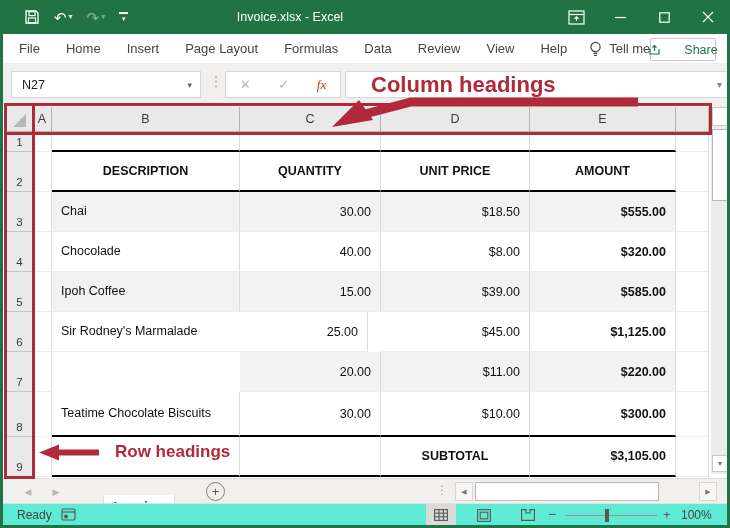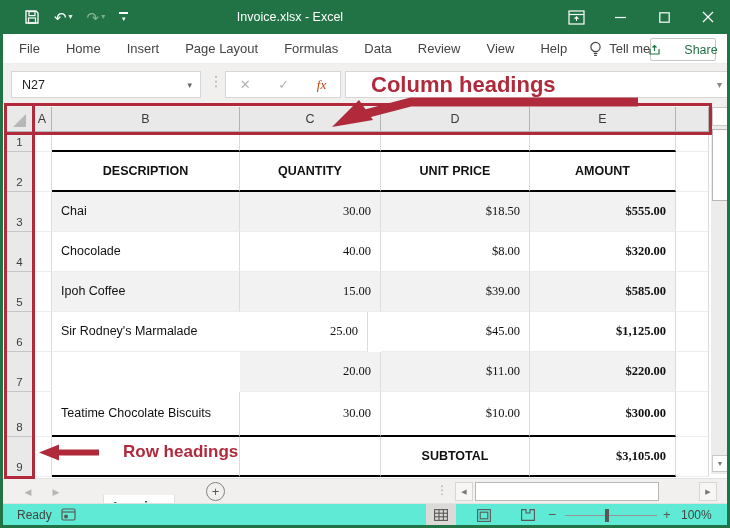--- a/index.html
+++ b/index.html
@@ -37,32 +37,32 @@
               display:flex; align-items:center; justify-content:space-around; }
   .fx-x { color:#b3b3b3; font-size:13px; }
   .fx-check { color:#b3b3b3; font-size:13px; }
   .fx-fx { color:#c2410c; font-size:13px; font-style:italic; font-family:Liberation Serif, serif; }
   .formula-input { position:absolute; left:342px; top:7px; width:384px; height:27px; background:#fff; border:1px solid #d6d6d6; }
   .formula-chevron { position:absolute; right:6px; top:7px; color:#888; font-size:10px; }
 
   
   .ann-col-label { position:absolute; left:368px; top:72px; font-size:22px; font-weight:bold; color:#b02a3c; z-index:60; }
   .ann-col-arrow { position:absolute; left:320px; top:94px; z-index:60; pointer-events:none; }
-  .ann-row { position:absolute; left:34px; top:441px; height:22px; display:flex; align-items:center; gap:24px; z-index:60; }
+  .ann-row { position:absolute; left:34px; top:441px; height:22px; display:flex; align-items:center; gap:16px; z-index:60; }
   .ann-row-label { font-size:17px; font-weight:bold; color:#b02a3c; }
 
   
   .grid { position:absolute; left:0; top:107px; width:724px; height:371px; background:#fff; }
   .cell { position:absolute; display:flex; align-items:center; font-size:12.5px; color:#111;
           border-right:1px solid #dcdcdc; border-bottom:1px solid #ededed; background:#fff; }
   .hdr { background:#e9e9e9; color:#3b3b3b; justify-content:center; border-right:1px solid #b4b4b4; border-bottom:1px solid #b4b4b4; font-size:12.5px; }
   .rowhdr { background:#e9e9e9; color:#3b3b3b; justify-content:center; align-items:flex-end; padding-bottom:3px;
             border-right:1px solid #b4b4b4; border-bottom:1px solid #c6c6c6; font-size:11.5px; }
   .txt { padding-left:9px; padding-right:4px; line-height:1.25; }
-  .num { justify-content:flex-end; padding-right:9px;font-family:Liberation Serif, serif; }
+  .num { justify-content:flex-end; padding-right:9px; }
   .bold { font-weight:bold; }
   .center { justify-content:center; }
   .band { background:#f2f2f2; }
   .bb-black { border-bottom:2px solid #000; }
   .select-all-tri { position:absolute; left:6px; bottom:4px; width:0; height:0;
                     border-left:13px solid transparent; border-bottom:13px solid #b7b7b7; }
 
   .red-box { position:absolute; border:3px solid #b02a3c; z-index:55; pointer-events:none; }
   .red-box-cols { left:1px; top:103px; width:708px; height:32px; }
   .red-box-rows { left:1px; top:103px; width:31px; height:376px; }

